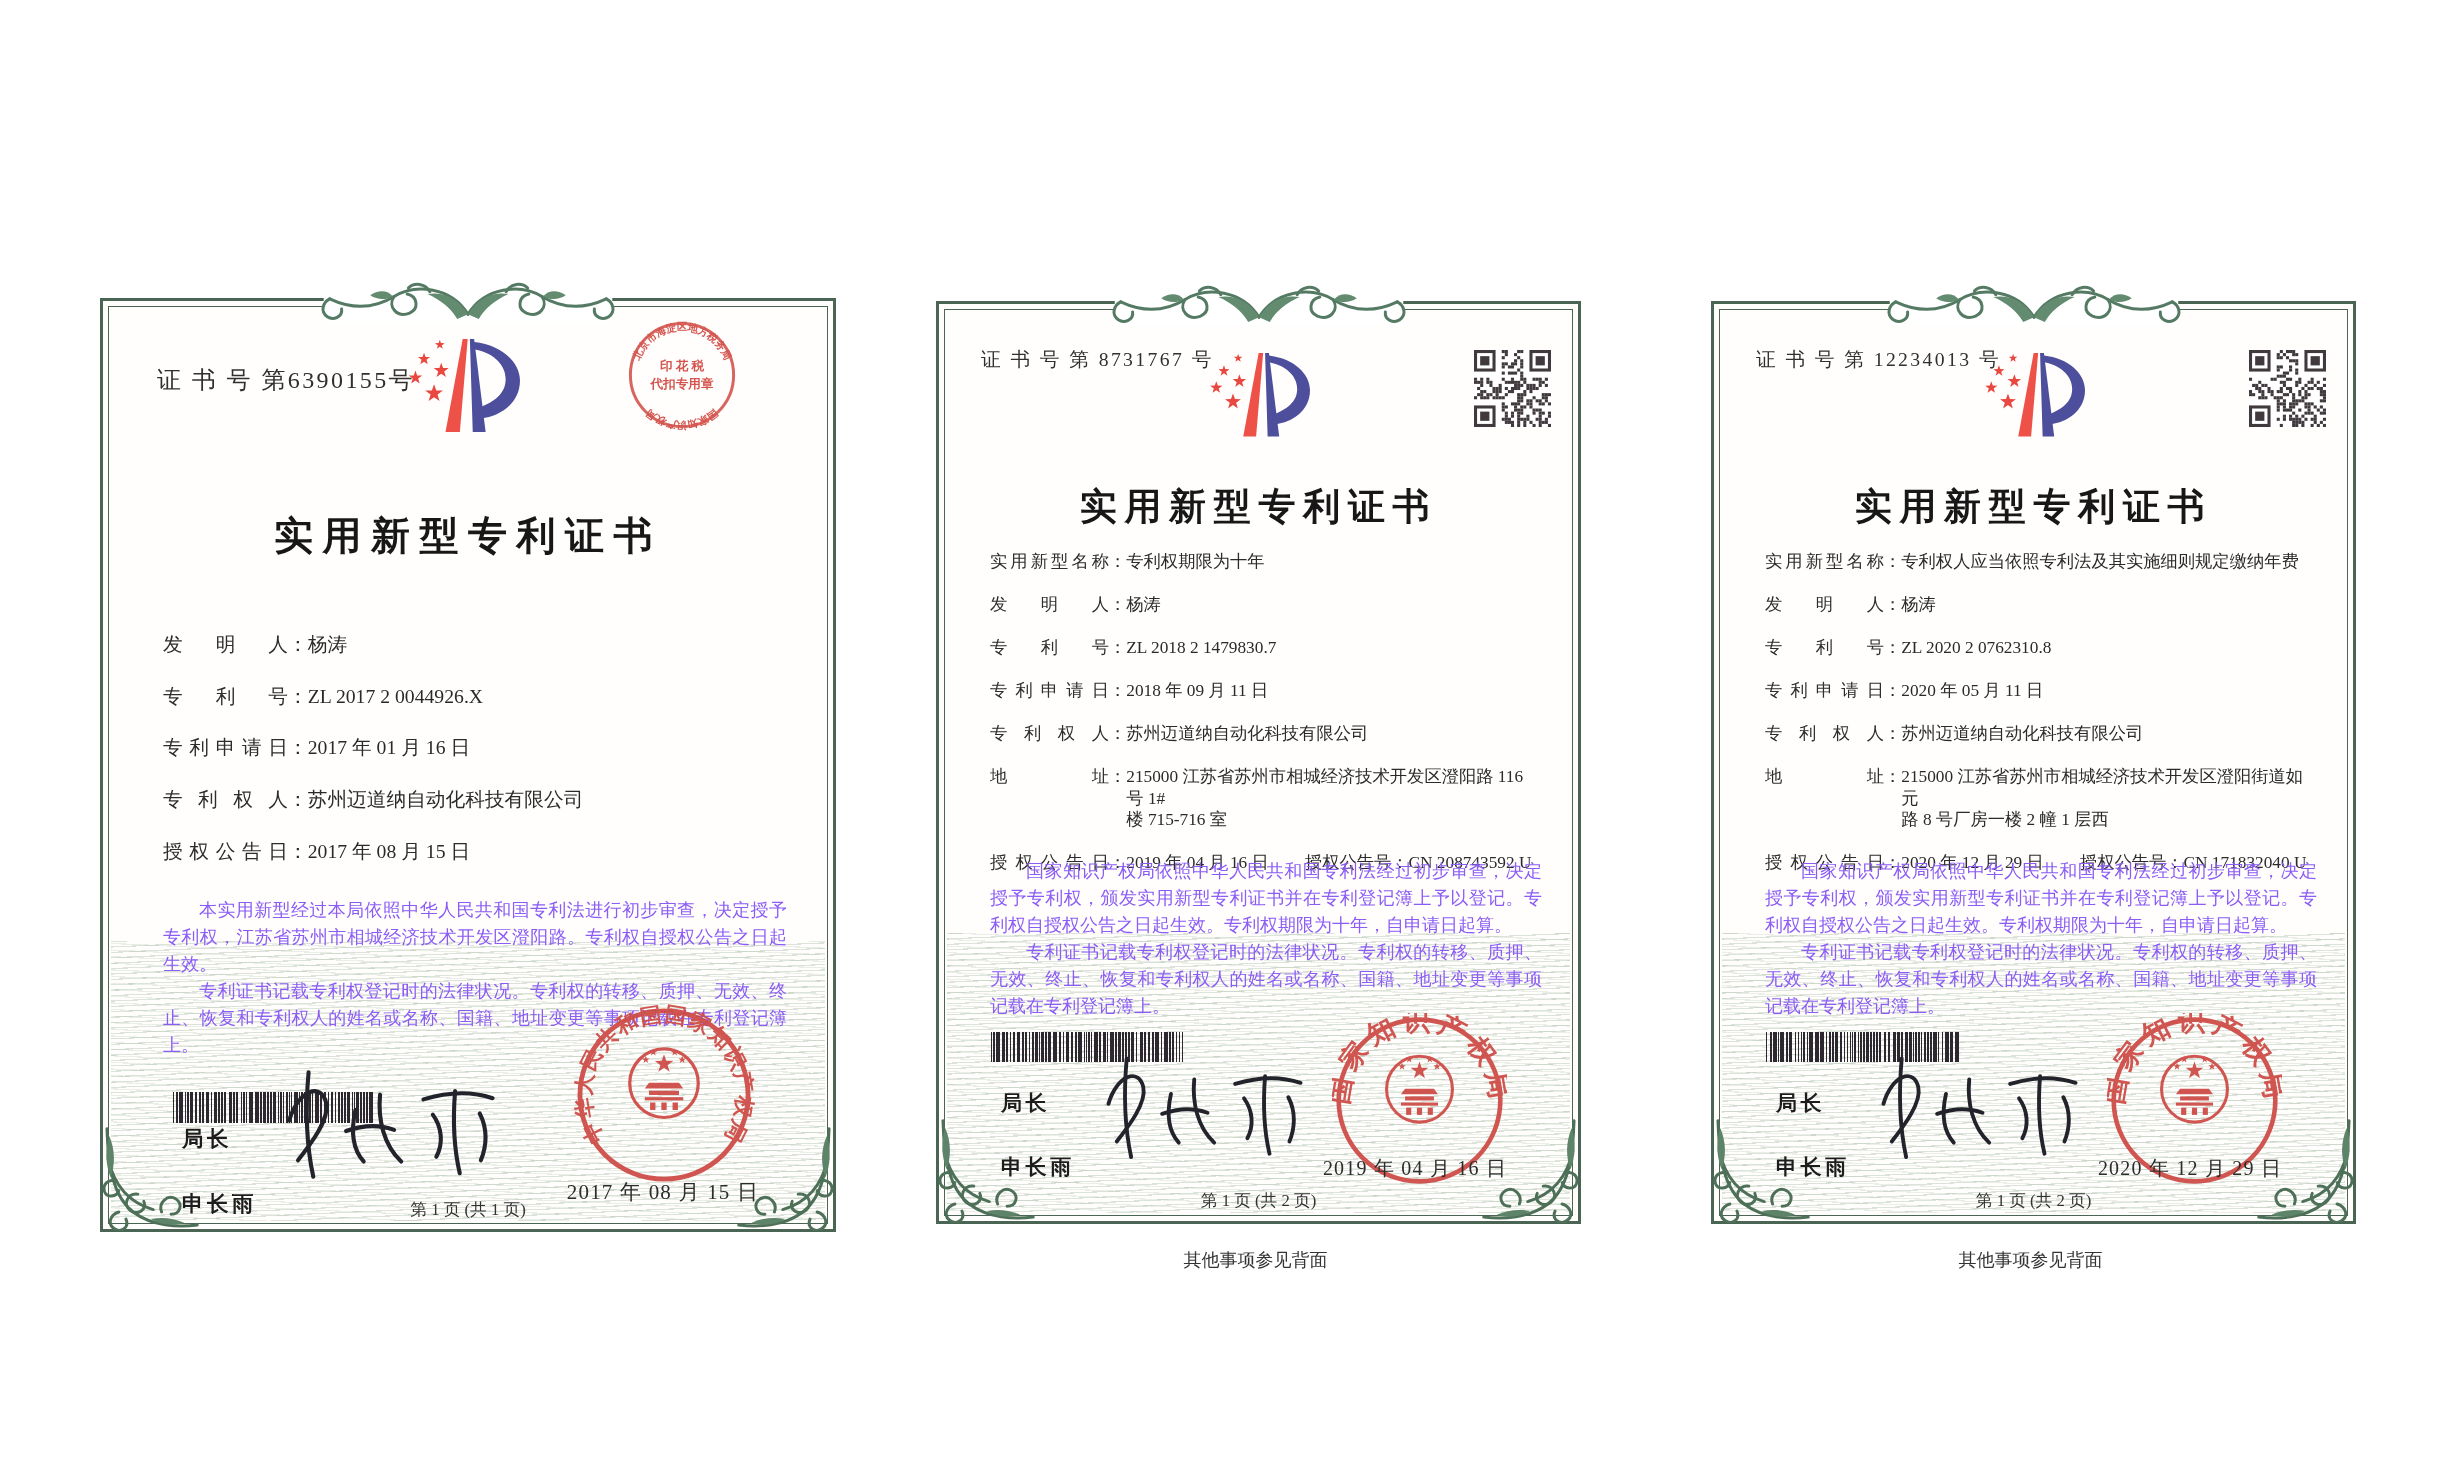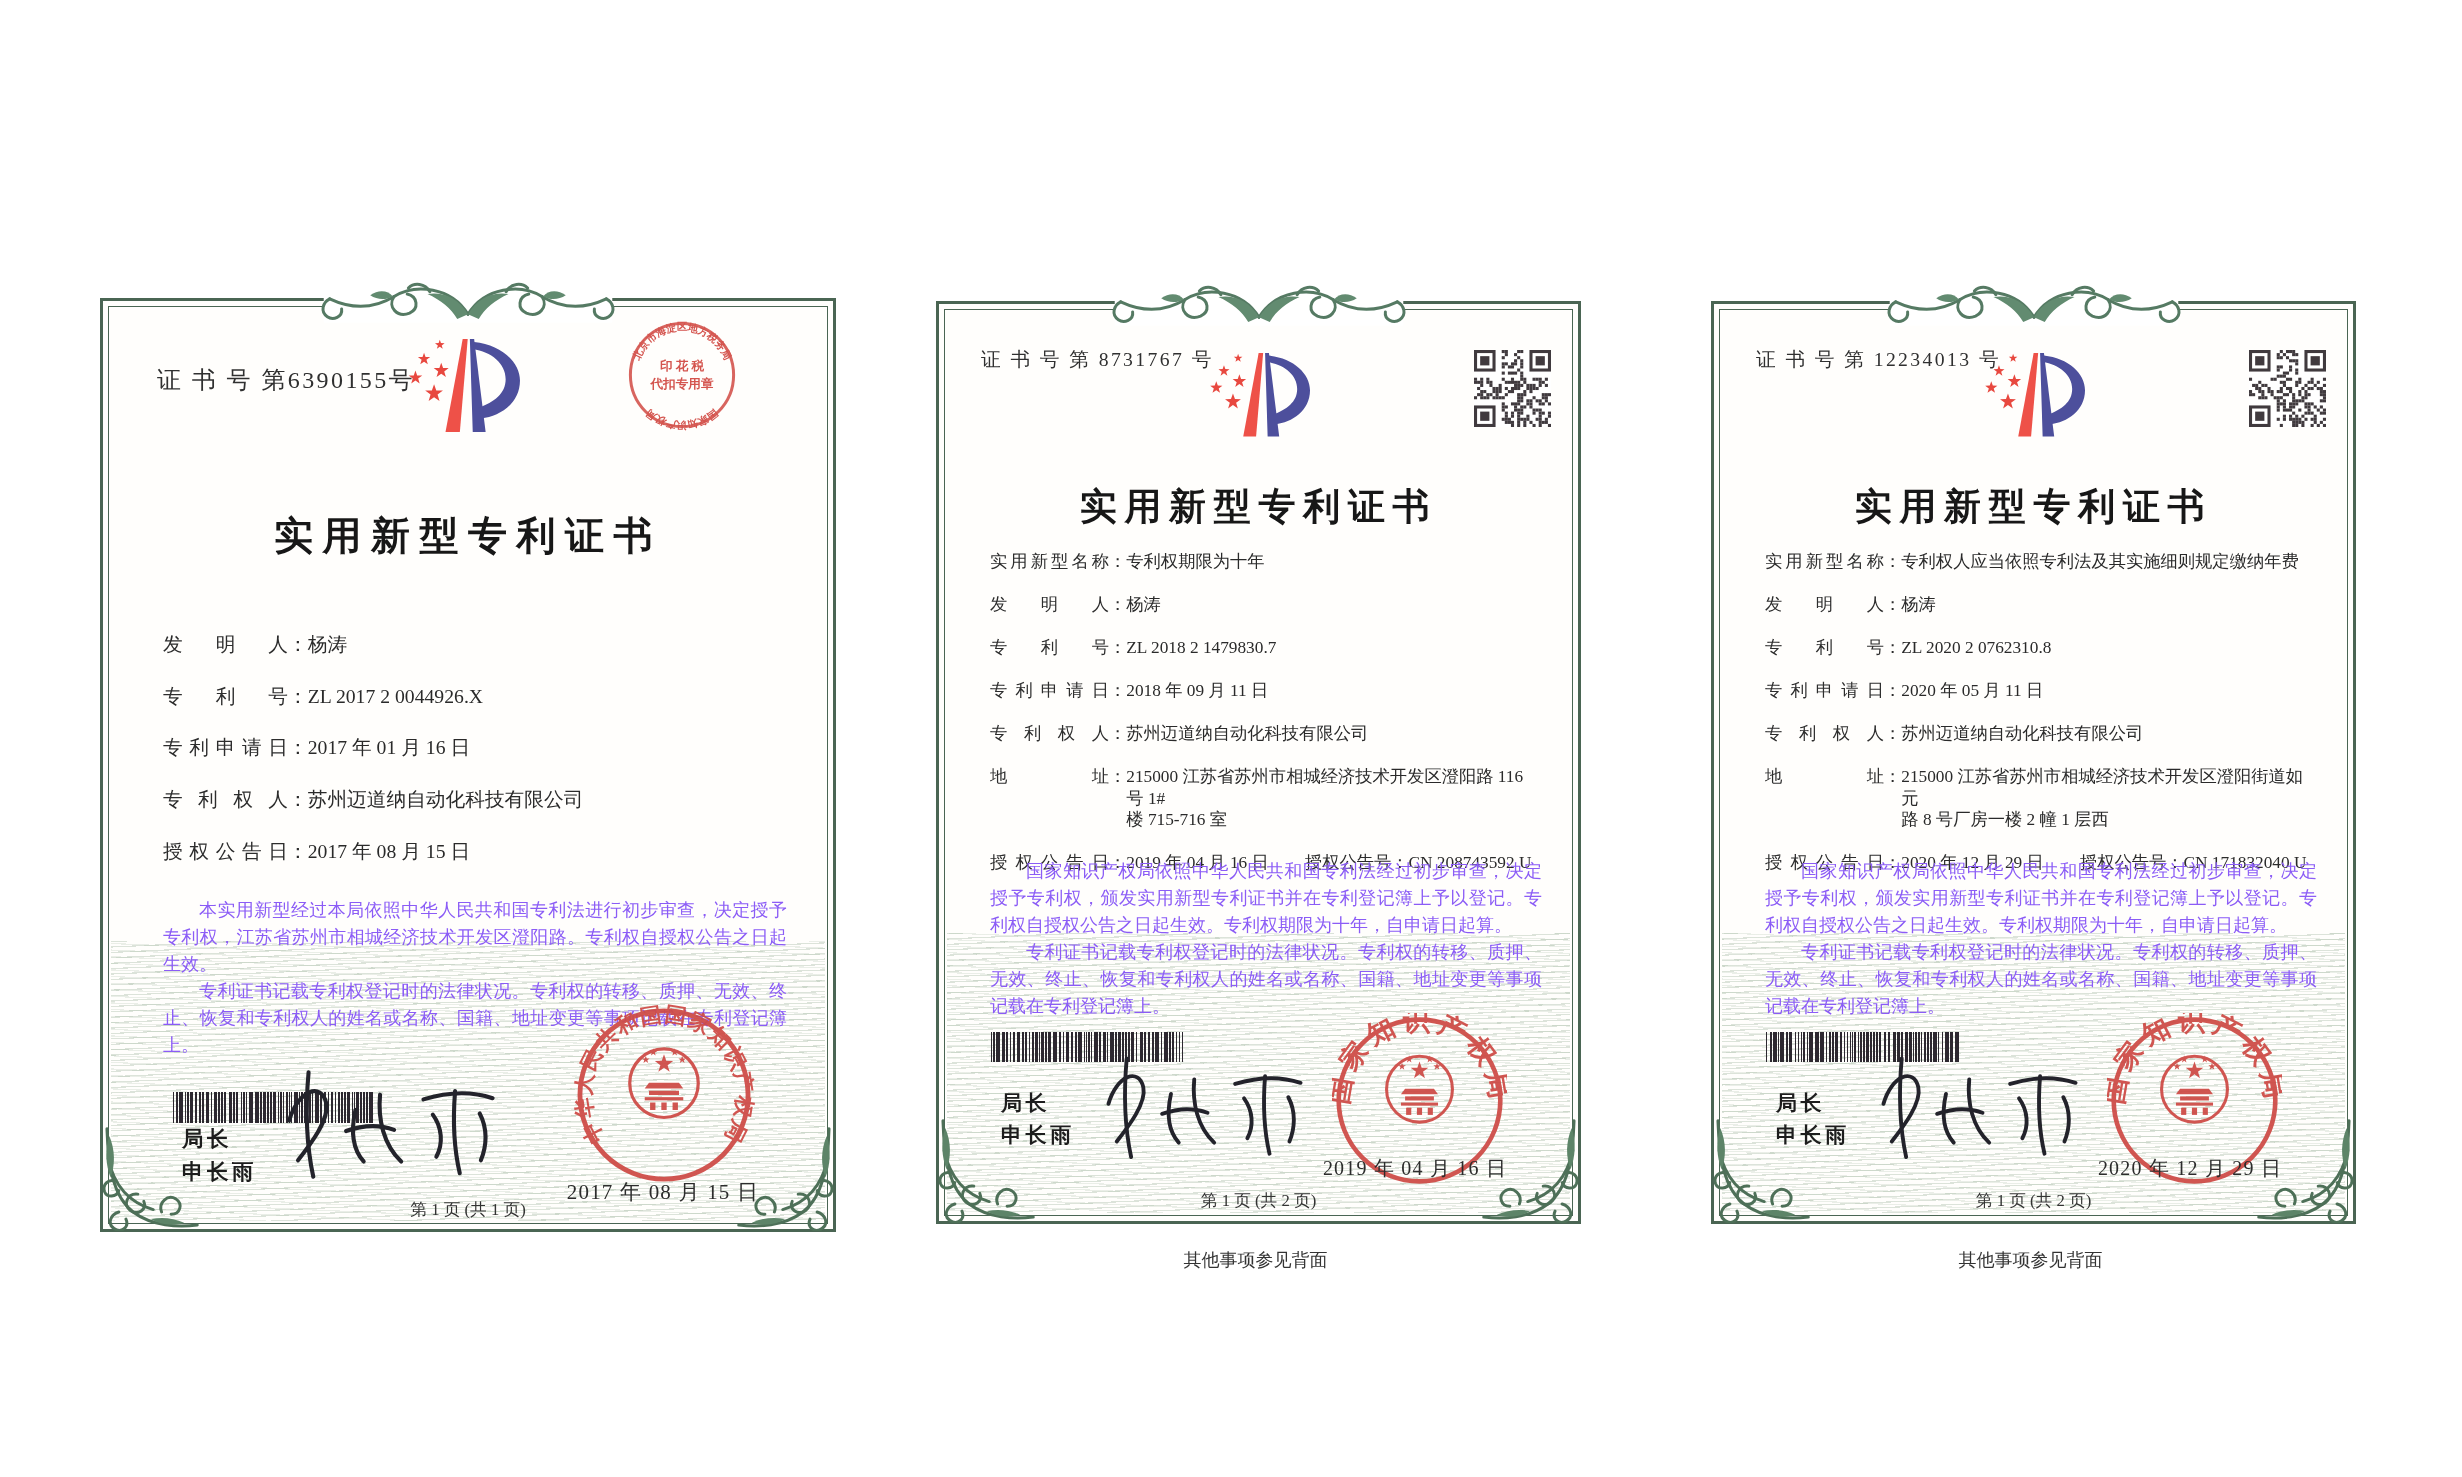--- a/index.html
+++ b/index.html
@@ -57,21 +57,21 @@
 
   .barcode{position:absolute;display:flex;align-items:stretch;}
   .barcode span{background:#2d2830;height:100%;flex:0 0 auto;}
   .cert-1 .barcode{left:70px;top:791px;width:205px;height:31px;}
   .cert-2 .barcode,.cert-3 .barcode{left:52px;top:728px;width:197px;height:30px;}
 
   .director{position:absolute;font-family:"Liberation Sans","DejaVu Sans",sans-serif;
             font-weight:700;color:#1d1d1d;font-size:21.4px;letter-spacing:3.6px;}
   .cert-1 .director{left:79px;top:823px;}
   .cert-2 .director,.cert-3 .director{left:62px;top:785px;font-size:21px;}
-  .director .dname{margin-top:4px;font-family:Liberation Mono, monospace;}
+  .director .dname{margin-top:36px;font-family:Liberation Mono, monospace;}
 
   .signature{position:absolute;}
   .cert-1 .signature{left:152px;top:755px;width:256px;height:126px;}
   .cert-2 .signature,.cert-3 .signature{left:136px;top:739px;width:244px;height:119px;}
 
   .seal{position:absolute;opacity:.93;}
   .cert-1 .seal{left:470px;top:703px;width:182px;height:182px;}
   .cert-2 .seal,.cert-3 .seal{left:393px;top:709px;width:175px;height:175px;}
   .seal text{fill:#ce4a45;font-family:"Liberation Serif","DejaVu Serif",serif;font-weight:700;}
   .cert-1 .seal text{font-size:40px;letter-spacing:3px;}

